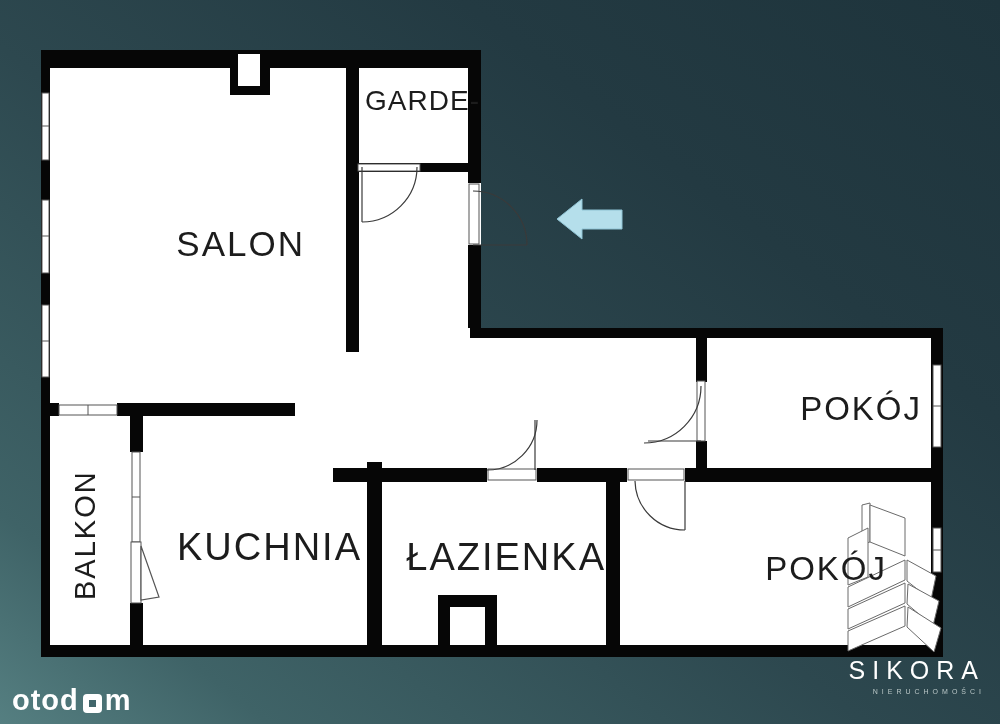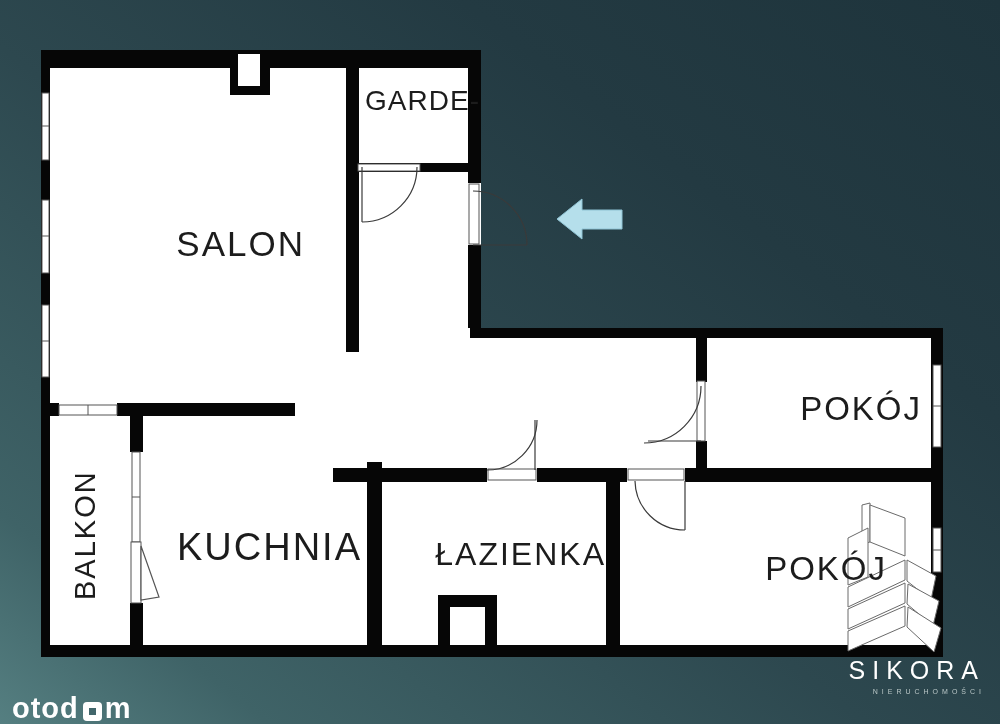--- a/index.html
+++ b/index.html
@@ -14,27 +14,27 @@
   svg.overlay{position:absolute;left:0;top:0;width:1000px;height:724px;pointer-events:none;}
   .room-label{
     position:absolute;color:#1c1c1c;text-align:right;
     letter-spacing:2px;white-space:nowrap;
   }
   .lbl-salon{left:95px;top:224px;width:210px;font-size:35px;}
   .lbl-garderoba{left:350px;top:82px;width:130px;font-size:28px;line-height:37px;letter-spacing:1px;}
   .lbl-balkon{left:53px;top:450px;width:64px;height:170px;font-size:29px;
     writing-mode:vertical-rl;transform:rotate(180deg);text-align:center;line-height:64px;}
   .lbl-kuchnia{left:152px;top:520px;width:210px;font-size:38px;margin-top:6px;}
-  .lbl-lazienka{left:396px;top:536px;width:210px;font-size:32px;}
+  .lbl-lazienka{left:396px;top:536px;width:210px;font-size:38px;}
   .lbl-pokoj-top{left:712px;top:390px;width:210px;font-size:33px;}
   .lbl-pokoj-bottom{left:677px;top:550px;width:210px;font-size:33px;}
   .otodom{
     position:absolute;left:12px;top:684px;color:#ffffff;
     font-size:29px;font-weight:bold;letter-spacing:1px;
-    display:flex;align-items:center;margin-top:8px;
+    display:flex;align-items:center;
   }
   .otodom .sq{
     display:inline-block;width:19px;height:19px;background:#ffffff;
     border-radius:4px;margin:6px 3px 0 4px;position:relative;
   }
   .otodom .sq::after{
     content:"";position:absolute;left:6px;top:6px;width:7px;height:7px;background:#41666b;
   }
   .sikora{position:absolute;left:800px;top:656px;width:185px;text-align:right;color:#ffffff;}
   .sikora .name{font-size:25px;letter-spacing:7px;font-weight:normal;}

